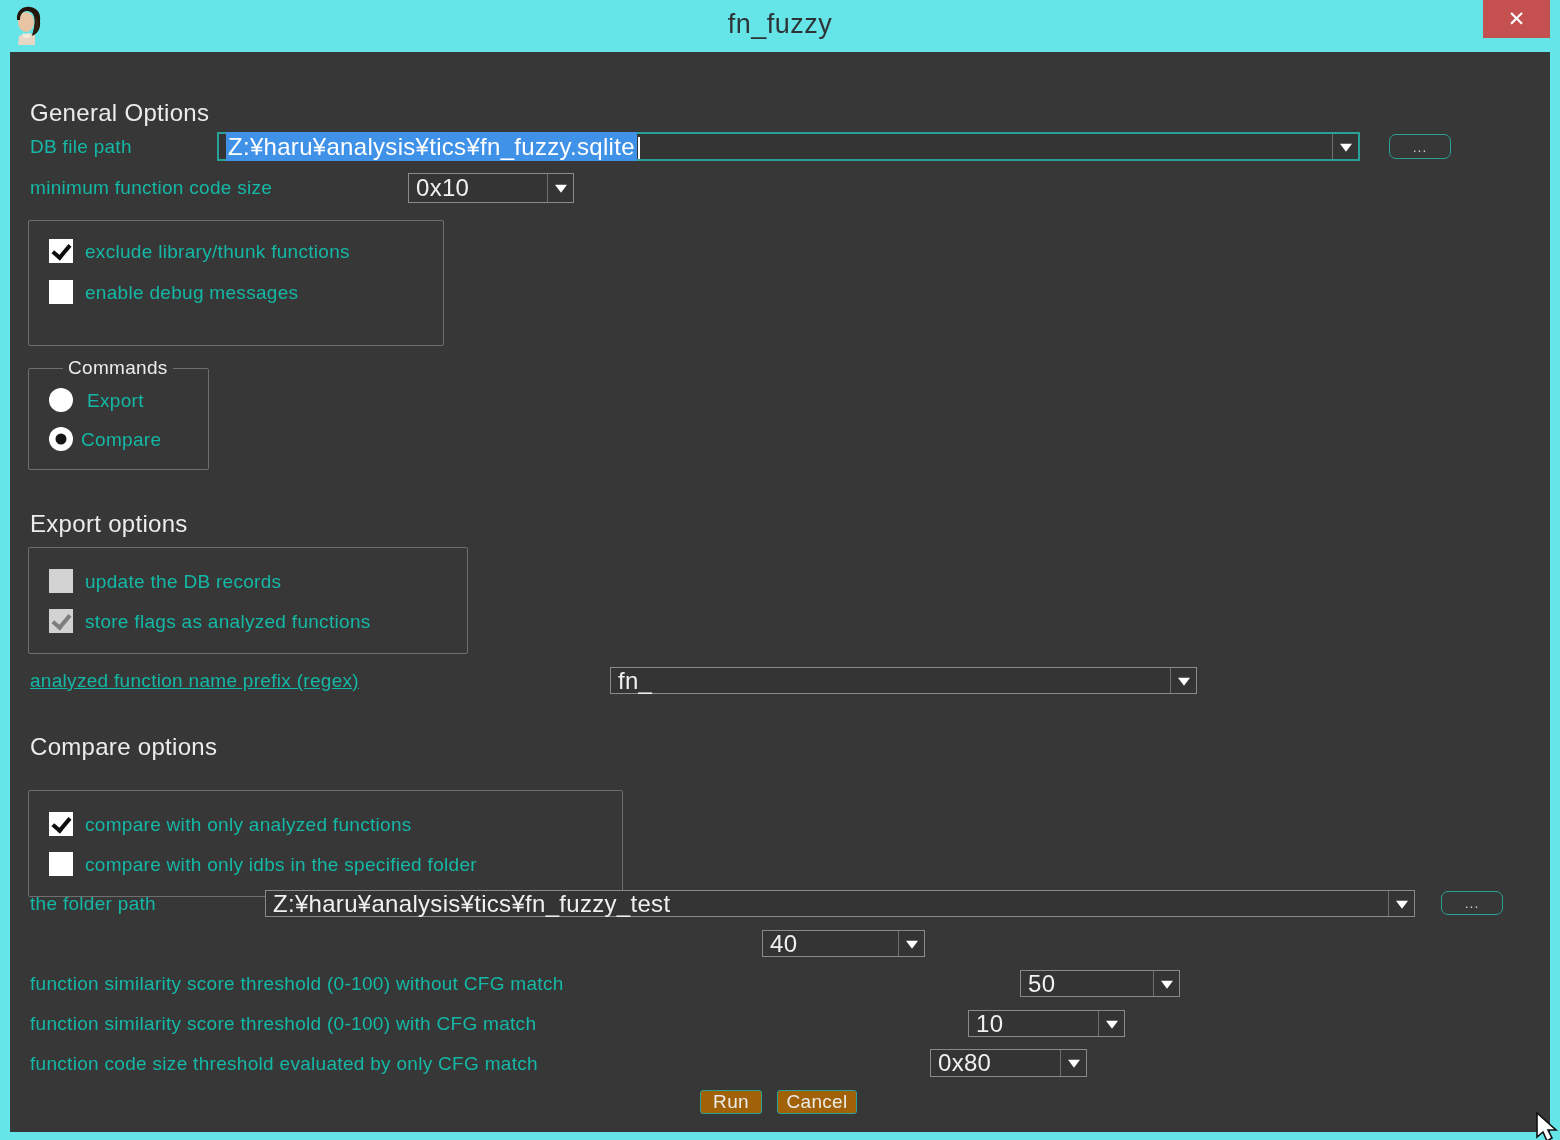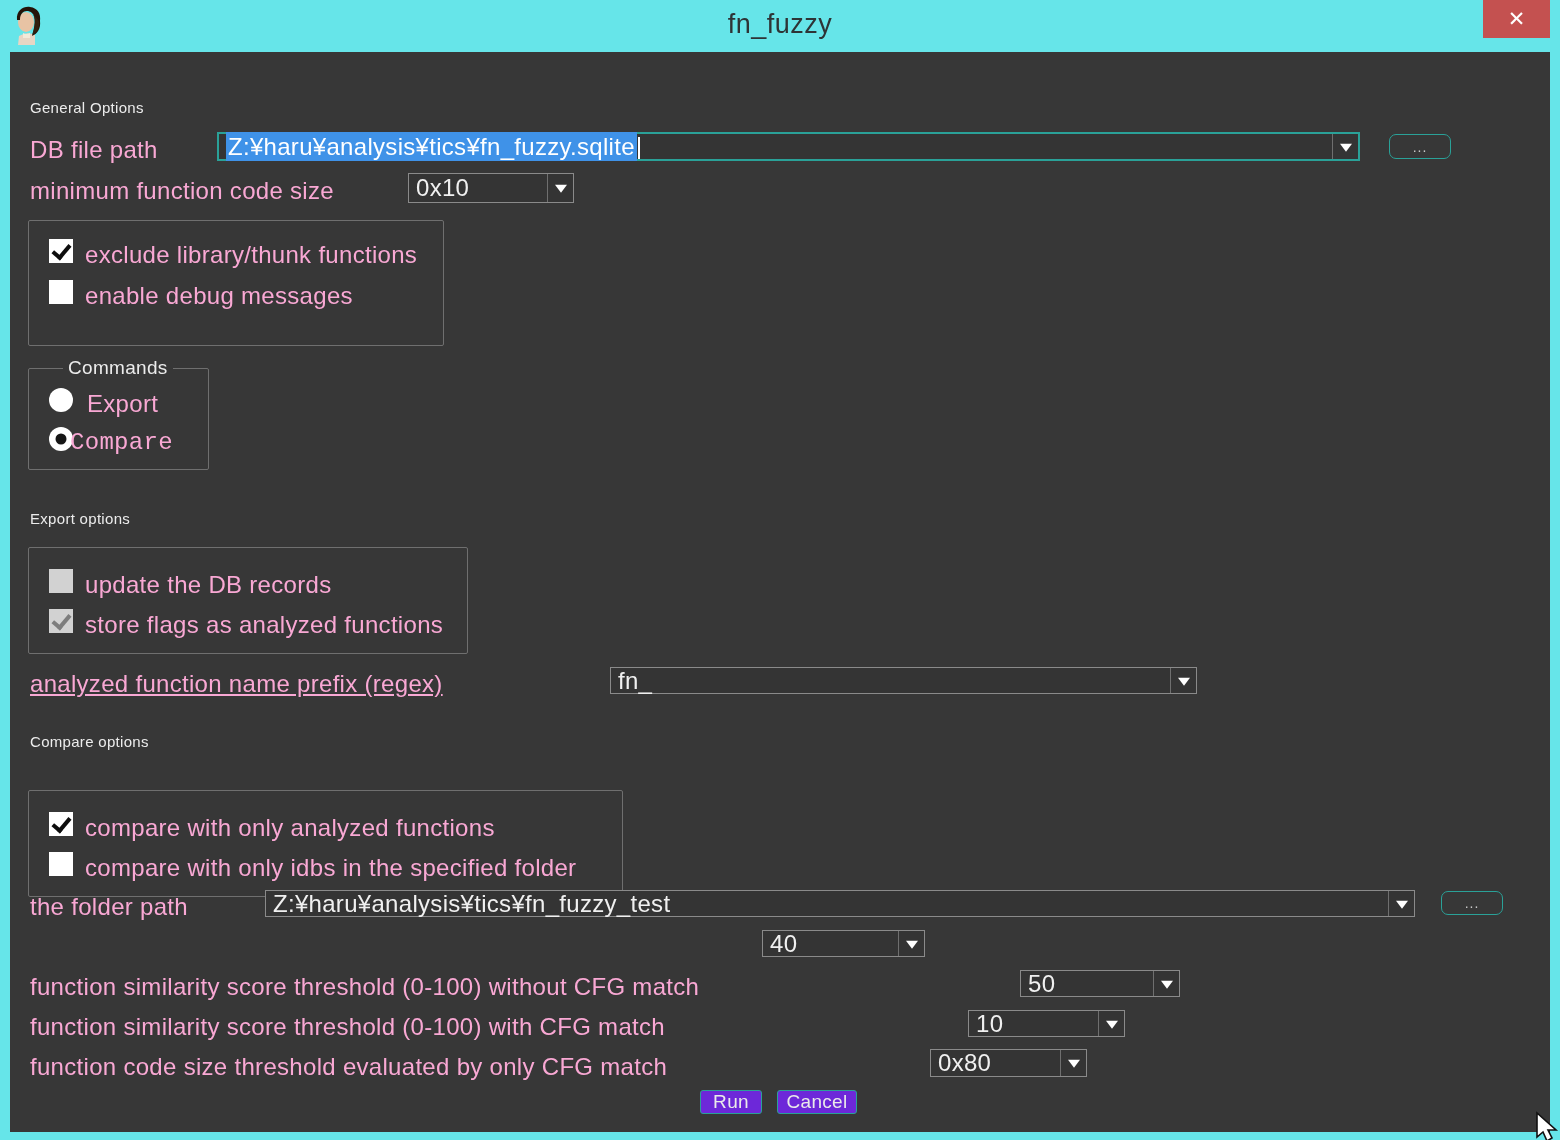--- a/index.html
+++ b/index.html
@@ -20,22 +20,22 @@
   .close-btn {
     position:absolute; left:1483px; top:0; width:67px; height:38px;
     background:#c45150; color:#ffffff; font-size:21px;
     display:flex; align-items:center; justify-content:center; cursor:default;
   }
   
   .content {
     position:absolute; left:10px; top:52px; width:1540px; height:1080px;
     background:#373737;
   }
-  .lbl { position:absolute; color:#f9a8d4; font-size:24px; white-space:nowrap; letter-spacing:.3px; }
-  .heading { position:absolute; color:#ececec; font-size:15px; white-space:nowrap; letter-spacing:.3px; }
+  .lbl { position:absolute; color:#14b8a6; font-size:19px; white-space:nowrap; letter-spacing:.3px; }
+  .heading { position:absolute; color:#ececec; font-size:24px; white-space:nowrap; letter-spacing:.3px; }
 
   
   .combo { position:absolute; background:#343434; border:1px solid #8a8a8a; }
   .combo.focused { border:2px solid #2aa198; }
   .combo .val {
     position:absolute; left:7px; top:50%; transform:translateY(-50%);
     color:#f0f0f0; font-size:24px; white-space:nowrap; letter-spacing:.3px;
   }
   .combo .sel { background:#3f92e8; color:#ffffff; padding:1px 2px; }
   .caret { display:inline-block; width:2px; height:22px; background:#ffffff; vertical-align:middle; margin-left:1px; }
@@ -71,21 +71,21 @@
   .checkbox.disabled.checked::after { border-color:#7d7d7d; }
   
   .radio { position:absolute; width:24px; height:24px; border-radius:50%; background:#ffffff; }
   .radio.selected::after {
     content:""; position:absolute; left:50%; top:50%; transform:translate(-50%,-50%);
     width:11px; height:11px; border-radius:50%; background:#161616;
   }
   
   .btn {
     position:absolute; border:1px solid #2aa198; border-radius:3px;
-    background:#6d28d9; color:#eaeaea; font-size:19px;
+    background:#a16207; color:#eaeaea; font-size:19px;
     display:flex; align-items:center; justify-content:center; cursor:default; letter-spacing:.3px;
   }
   .cursor { position:absolute; left:1531px; top:1111px; width:30px; height:30px; z-index:20; }
 </style>
 </head>
 <body>
 
 <div class="titlebar">
   <svg class="app-icon" viewBox="0 0 28 40">
     <path d="M5 31 Q13 26 21 30 L21 40 L4 40 Z" fill="#e7d6c4"></path>
@@ -122,21 +122,21 @@
     <div class="lbl" style="left:56px; top:20px;">exclude library/thunk functions</div>
     <div class="checkbox" style="left:20px; top:59px;"></div>
     <div class="lbl" style="left:56px; top:61px;">enable debug messages</div>
   </div>
 
   <div class="groupbox" style="left:18px; top:316px; width:181px; height:102px;">
     <div class="legend">Commands</div>
     <div class="radio" style="left:20px; top:19px;"></div>
     <div class="lbl" style="left:58px; top:21px;">Export</div>
     <div class="radio selected" style="left:20px; top:58px;"></div>
-    <div class="lbl" style="left:41px; top:60px;font-family:Liberation Mono, monospace;">Compare</div>
+    <div class="lbl" style="left:52px; top:60px;">Compare</div>
   </div>
 
   <div class="heading" style="left:20px; top:458px;">Export options</div>
 
   <div class="groupbox" style="left:18px; top:495px; width:440px; height:107px;">
     <div class="checkbox disabled" style="left:20px; top:21px;"></div>
     <div class="lbl" style="left:56px; top:23px;">update the DB records</div>
     <div class="checkbox disabled checked" style="left:20px; top:61px;"></div>
     <div class="lbl" style="left:56px; top:63px;">store flags as analyzed functions</div>
   </div>

